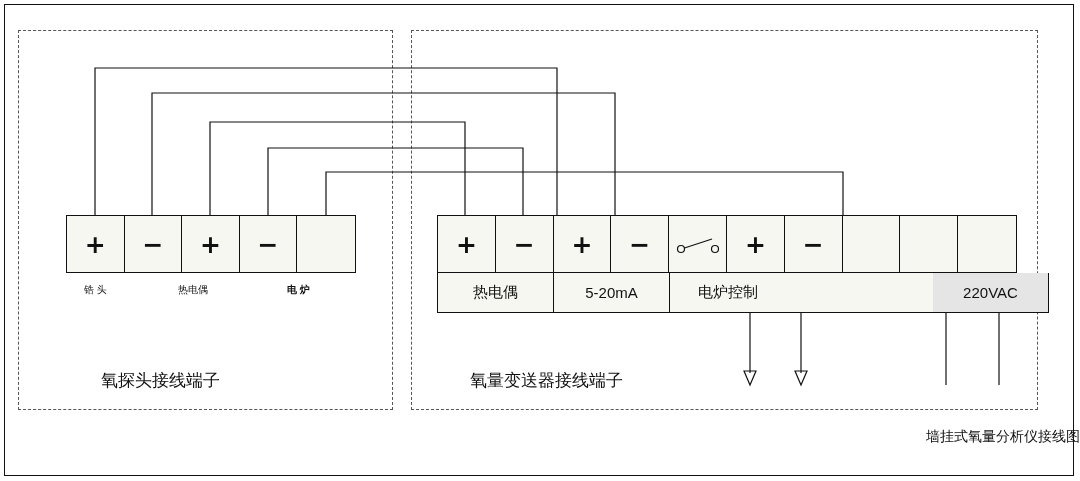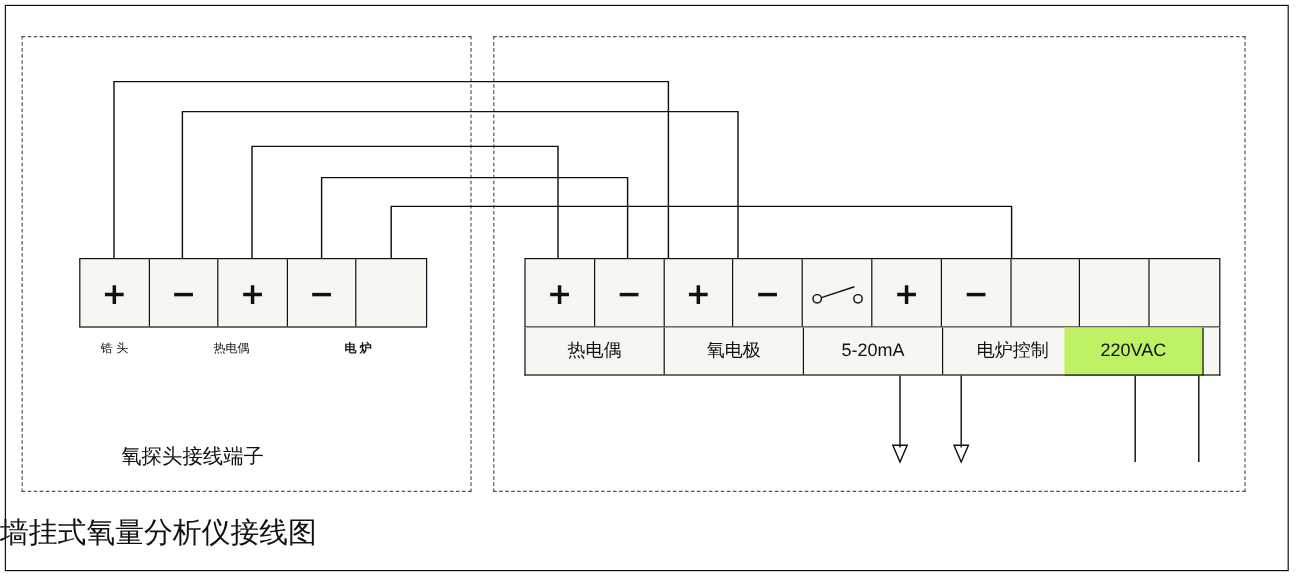--- a/index.html
+++ b/index.html
@@ -112,26 +112,26 @@
     white-space: nowrap;
   }
 
   
   .caption {
     font-size: 17px;
     color: #111;
     white-space: nowrap;
   }
   #caption-bottom {
-    font-size: 24px;
+    font-size: 14px;
     color: #111;
     white-space: nowrap;
     left: 0; top: 428px;
     width: 1080px;
-    text-align: left;
+    text-align: right;
   }
 
   
   .relay {
     position: relative;
     width: 100%;
     height: 100%;
   }
   svg { display: block; }
   .wire { stroke: #111; stroke-width: 1.2; fill: none; }
@@ -229,23 +229,23 @@
     <div class="term-cell">
       <span class="sym"></span>
     </div>
     <div class="term-cell">
       <span class="sym"></span>
     </div>
   </div>
 
   <div id="labels-right" class="abs">
     <div class="lab w116">热电偶</div>
-    <div class="lab w116">氧电极</div>
     <div class="lab w116">5-20mA</div>
     <div class="lab w116">电炉控制</div>
   </div>
 
-  <div class="abs" style="left:887px; top:273px; width:116px; height:40px; display:flex; align-items:center; justify-content:center; box-sizing:border-box; border:1px solid #111; border-top:none; border-left:none; background:#bef264; font-size:15px; color:#111; white-space:nowrap;">220VAC</div>
-
+  <div class="abs" style="left:933px; top:273px; width:116px; height:40px; display:flex; align-items:center; justify-content:center; box-sizing:border-box; border:1px solid #111; border-top:none; border-left:none; background:#e5e5e5; font-size:15px; color:#111; white-space:nowrap;">220VAC</div>
+
+  <div class="abs caption" style="left:470px; top:369px;">氧量变送器接线端子</div>
 
   <div id="caption-bottom" class="abs">墙挂式氧量分析仪接线图</div>
 
 </div>
 
 </body></html>

